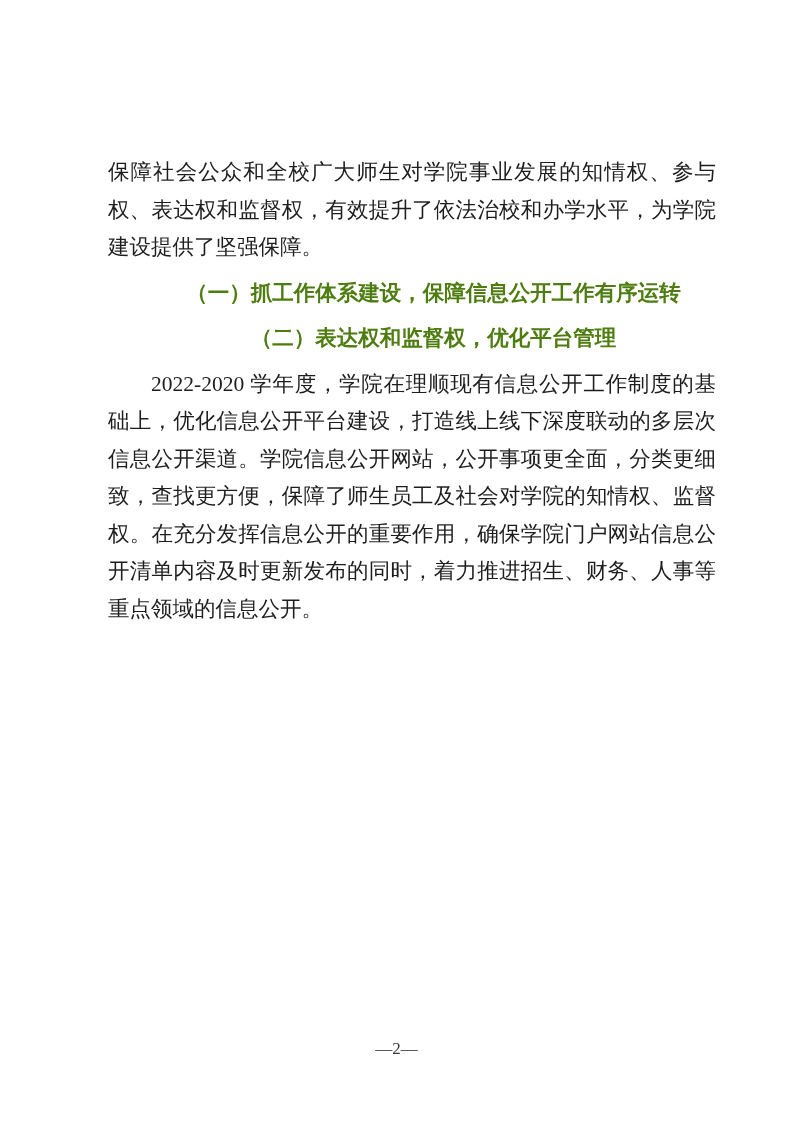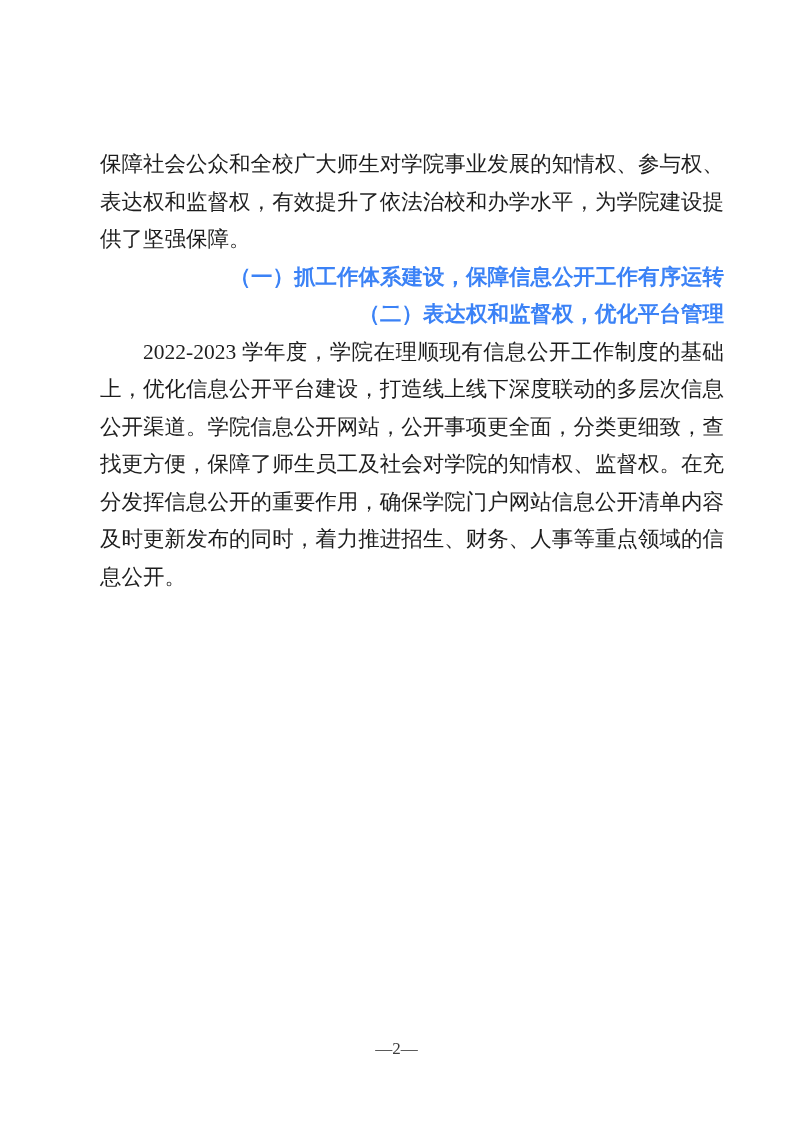--- a/index.html
+++ b/index.html
@@ -17,58 +17,58 @@
     font-family: "Liberation Serif", "DejaVu Serif", serif;
     color: #1d1d1d;
   }
   .content {
     position: absolute;
     left: 100px;
     top: 146px;
     width: 624px;
   }
   .paragraph, .heading {
-    margin: 0;
+    margin: 8px;
     padding: 0;
     font-size: 21.5px;
     line-height: 37.5px;
     text-indent: 2em;
     word-break: normal;
     letter-spacing: 0;
   }
   .paragraph {
     font-weight: 400;
     text-align: justify;
     text-justify: inter-ideograph;
   }
   .paragraph.no-indent {
     text-indent: 0;
   }
   .heading {
     font-weight: 700;
-    color: #3b82f6;
-    text-align: right;
+    color: #4d7c0f;
+    text-align: center;
   }
   .footer {
     position: absolute;
     left: 0;
     right: 0;
     top: 1038px;
     text-align: center;
     font-size: 17px;
     line-height: 22px;
     color: #3c3c3c;
   }
 </style>
 </head>
 <body>
 
 <div class="page">
   <main class="content">
       <p class="paragraph no-indent">保障社会公众和全校广大师生对学院事业发展的知情权、参与权、表达权和监督权，有效提升了依法治校和办学水平，为学院建设提供了坚强保障。</p>
       <h2 class="heading">（一）抓工作体系建设，保障信息公开工作有序运转</h2>
       <h2 class="heading">（二）表达权和监督权，优化平台管理</h2>
-      <p class="paragraph">2022-2023 学年度，学院在理顺现有信息公开工作制度的基础上，优化信息公开平台建设，打造线上线下深度联动的多层次信息公开渠道。学院信息公开网站，公开事项更全面，分类更细致，查找更方便，保障了师生员工及社会对学院的知情权、监督权。在充分发挥信息公开的重要作用，确保学院门户网站信息公开清单内容及时更新发布的同时，着力推进招生、财务、人事等重点领域的信息公开。</p>
+      <p class="paragraph">2022-2020 学年度，学院在理顺现有信息公开工作制度的基础上，优化信息公开平台建设，打造线上线下深度联动的多层次信息公开渠道。学院信息公开网站，公开事项更全面，分类更细致，查找更方便，保障了师生员工及社会对学院的知情权、监督权。在充分发挥信息公开的重要作用，确保学院门户网站信息公开清单内容及时更新发布的同时，着力推进招生、财务、人事等重点领域的信息公开。</p>
     </main>
   <footer class="footer">
     <span>—2—</span>
   </footer>
 </div>
 
 </body></html>

